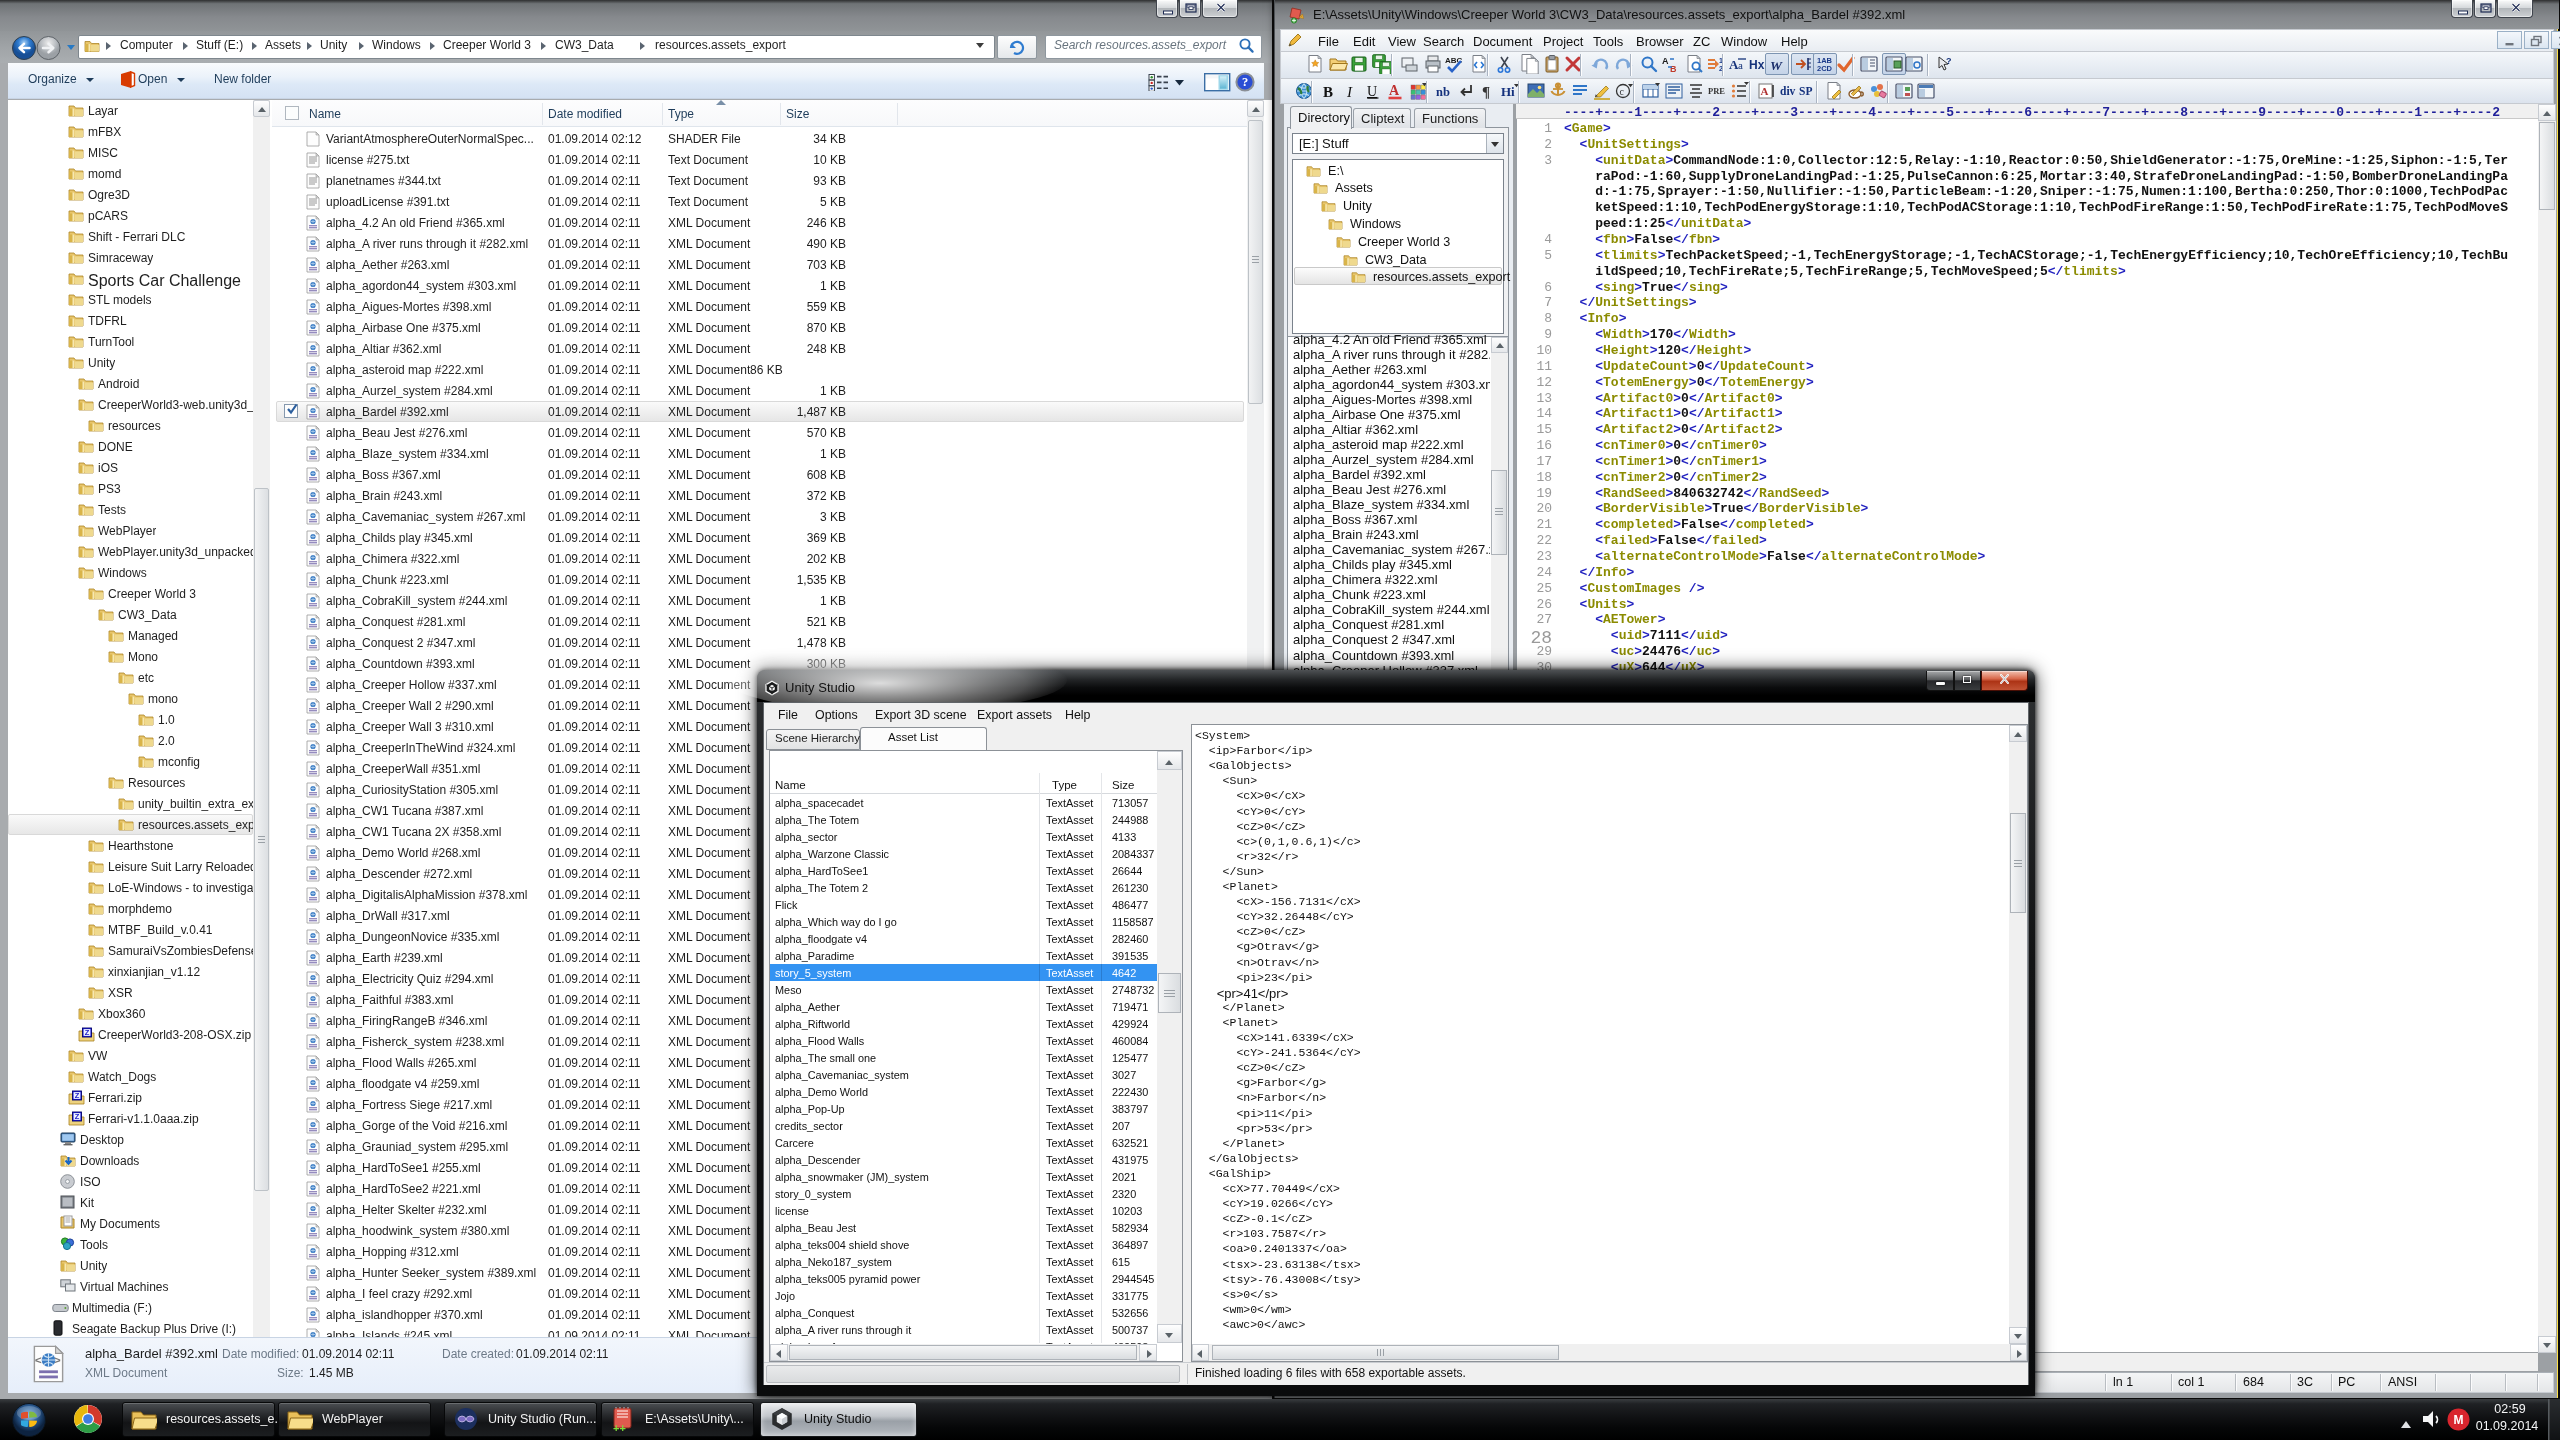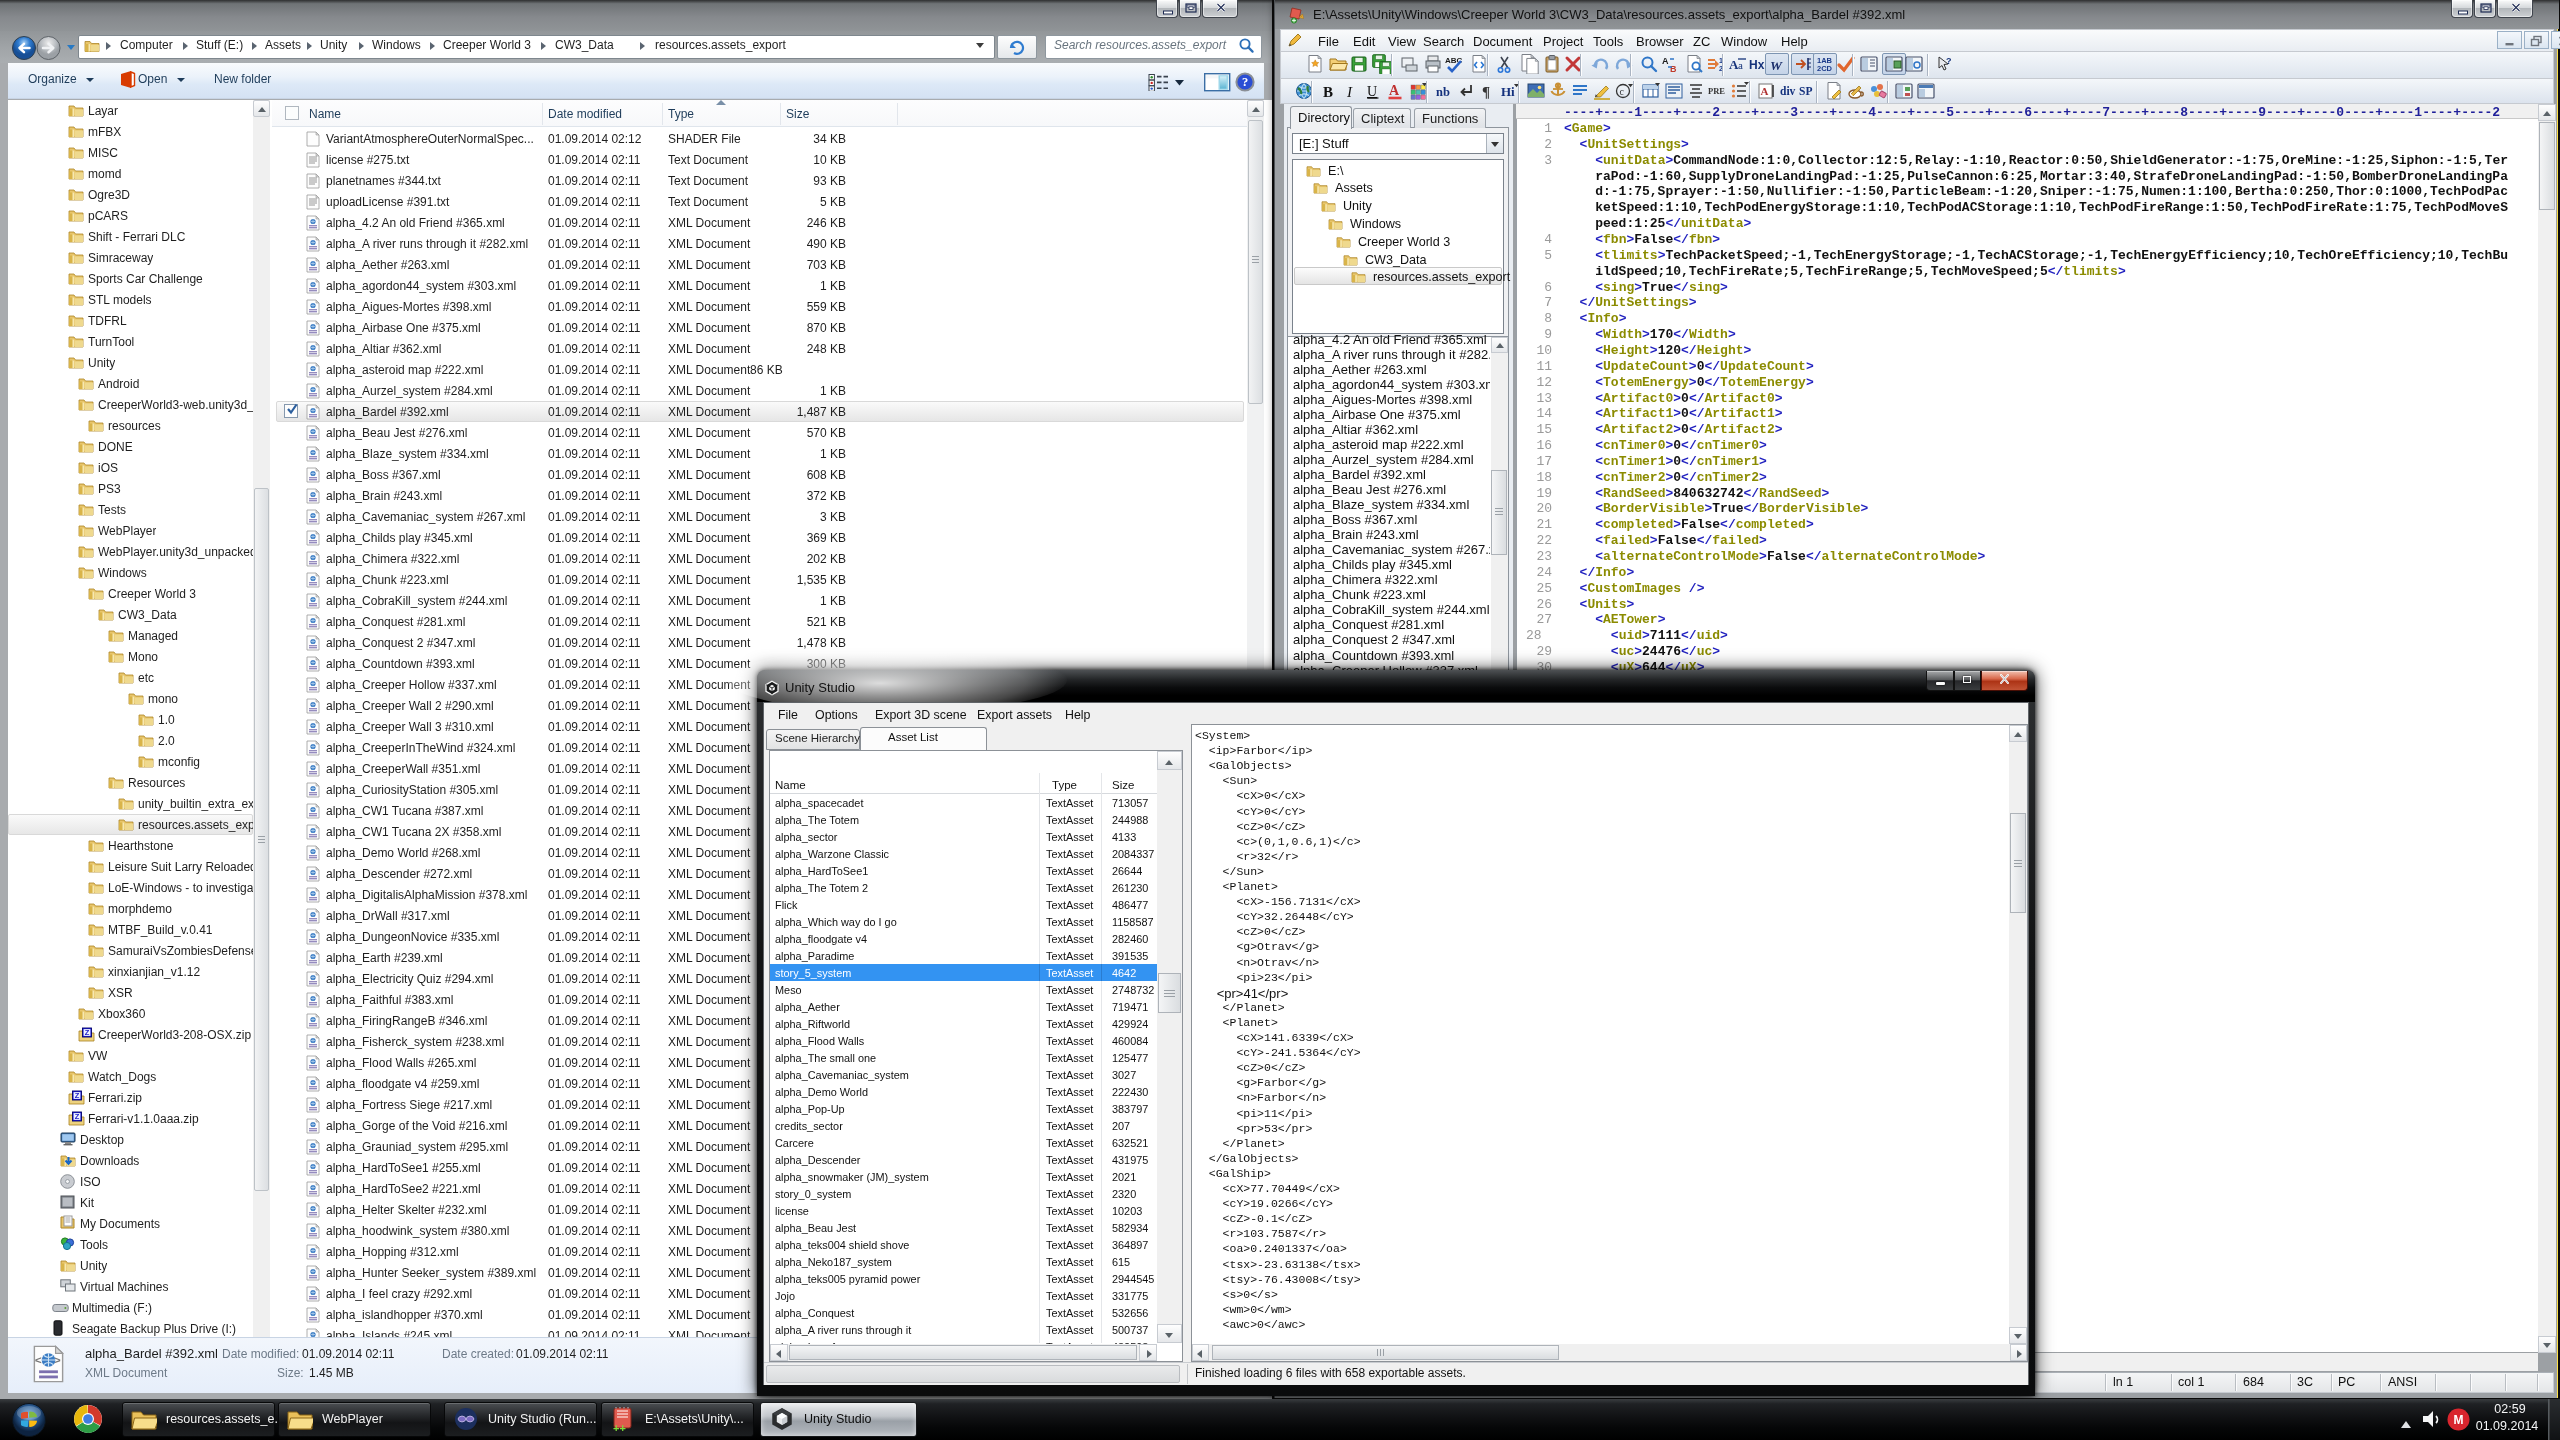--- a/index.html
+++ b/index.html
@@ -180,21 +180,21 @@
       <path d="M1 5.5 L4.5 5.5 L4.5 13 L1 13Z" fill="#d9b44a"></path>
       <path d="M6.8 6.5 L15 6.5 L15 13 L6.8 13 Z" fill="#efd98e"></path>
     </svg>
     <div class="abs" style="left:88px;top:251px;font-size:12px;color:#1e1e1e;white-space:nowrap;max-width:165px;overflow:hidden">Simraceway</div>
     <svg class="abs" style="left:68px;top:271px" width="16" height="14" viewBox="0 0 16 14" opacity="1">
       <path d="M1 3 L6 3 L7.5 5 L15 5 L15 13 L1 13 Z" fill="#e8c56b" stroke="#ad8627" stroke-width="0.8"></path>
       <path d="M4 5.6 L6.2 5.6 L6.2 13 L4 13 Z" fill="#f7e8b0"></path>
       <path d="M1 5.5 L4.5 5.5 L4.5 13 L1 13Z" fill="#d9b44a"></path>
       <path d="M6.8 6.5 L15 6.5 L15 13 L6.8 13 Z" fill="#efd98e"></path>
     </svg>
-    <div class="abs" style="left:88px;top:272px;font-size:12px;color:#1e1e1e;white-space:nowrap;max-width:165px;overflow:hidden">Sports Car Challenge</div>
+    <div class="abs" style="left:88px;top:272px;font-size:16px;color:#1e1e1e;white-space:nowrap;max-width:165px;overflow:hidden">Sports Car Challenge</div>
     <svg class="abs" style="left:68px;top:292px" width="16" height="14" viewBox="0 0 16 14" opacity="1">
       <path d="M1 3 L6 3 L7.5 5 L15 5 L15 13 L1 13 Z" fill="#e8c56b" stroke="#ad8627" stroke-width="0.8"></path>
       <path d="M4 5.6 L6.2 5.6 L6.2 13 L4 13 Z" fill="#f7e8b0"></path>
       <path d="M1 5.5 L4.5 5.5 L4.5 13 L1 13Z" fill="#d9b44a"></path>
       <path d="M6.8 6.5 L15 6.5 L15 13 L6.8 13 Z" fill="#efd98e"></path>
     </svg>
     <div class="abs" style="left:88px;top:293px;font-size:12px;color:#1e1e1e;white-space:nowrap;max-width:165px;overflow:hidden">STL models</div>
     <svg class="abs" style="left:68px;top:313px" width="16" height="14" viewBox="0 0 16 14" opacity="1">
       <path d="M1 3 L6 3 L7.5 5 L15 5 L15 13 L1 13 Z" fill="#e8c56b" stroke="#ad8627" stroke-width="0.8"></path>
       <path d="M4 5.6 L6.2 5.6 L6.2 13 L4 13 Z" fill="#f7e8b0"></path>
@@ -1716,21 +1716,21 @@
     <div class="abs" style="left:251px;top:549.0px;width:26px;text-align:right;font-family:'Liberation Mono',monospace;font-size:13px;color:#9a9a9a">23</div>
     <div class="abs" style="left:289px;top:549.0px;font-family:'Liberation Mono',monospace;font-size:13px;font-weight:bold;color:#111;white-space:pre">    <i class="xb">&lt;</i><i class="xt">alternateControlMode</i><i class="xb">&gt;</i>False<i class="xb">&lt;/</i><i class="xt">alternateControlMode</i><i class="xb">&gt;</i></div>
     <div class="abs" style="left:251px;top:564.8px;width:26px;text-align:right;font-family:'Liberation Mono',monospace;font-size:13px;color:#9a9a9a">24</div>
     <div class="abs" style="left:289px;top:564.8px;font-family:'Liberation Mono',monospace;font-size:13px;font-weight:bold;color:#111;white-space:pre">  <i class="xb">&lt;/</i><i class="xt">Info</i><i class="xb">&gt;</i></div>
     <div class="abs" style="left:251px;top:580.7px;width:26px;text-align:right;font-family:'Liberation Mono',monospace;font-size:13px;color:#9a9a9a">25</div>
     <div class="abs" style="left:289px;top:580.7px;font-family:'Liberation Mono',monospace;font-size:13px;font-weight:bold;color:#111;white-space:pre">  <i class="xb">&lt;</i><i class="xt">CustomImages</i><i class="xb"> /&gt;</i></div>
     <div class="abs" style="left:251px;top:596.5px;width:26px;text-align:right;font-family:'Liberation Mono',monospace;font-size:13px;color:#9a9a9a">26</div>
     <div class="abs" style="left:289px;top:596.5px;font-family:'Liberation Mono',monospace;font-size:13px;font-weight:bold;color:#111;white-space:pre">  <i class="xb">&lt;</i><i class="xt">Units</i><i class="xb">&gt;</i></div>
     <div class="abs" style="left:251px;top:612.4px;width:26px;text-align:right;font-family:'Liberation Mono',monospace;font-size:13px;color:#9a9a9a">27</div>
     <div class="abs" style="left:289px;top:612.4px;font-family:'Liberation Mono',monospace;font-size:13px;font-weight:bold;color:#111;white-space:pre">    <i class="xb">&lt;</i><i class="xt">AETower</i><i class="xb">&gt;</i></div>
-    <div class="abs" style="left:251px;top:628.2px;width:26px;font-family:'Liberation Mono',monospace;font-size:13px;color:#9a9a9a">28</div>
+    <div class="abs" style="left:251px;top:628.2px;width:26px;text-align:right;font-family:'Liberation Mono',monospace;font-size:18px;color:#9a9a9a">28</div>
     <div class="abs" style="left:289px;top:628.2px;font-family:'Liberation Mono',monospace;font-size:13px;font-weight:bold;color:#111;white-space:pre">      <i class="xb">&lt;</i><i class="xt">uid</i><i class="xb">&gt;</i>7111<i class="xb">&lt;/</i><i class="xt">uid</i><i class="xb">&gt;</i></div>
     <div class="abs" style="left:251px;top:644.1px;width:26px;text-align:right;font-family:'Liberation Mono',monospace;font-size:13px;color:#9a9a9a">29</div>
     <div class="abs" style="left:289px;top:644.1px;font-family:'Liberation Mono',monospace;font-size:13px;font-weight:bold;color:#111;white-space:pre">      <i class="xb">&lt;</i><i class="xt">uc</i><i class="xb">&gt;</i>24476<i class="xb">&lt;/</i><i class="xt">uc</i><i class="xb">&gt;</i></div>
     <div class="abs" style="left:251px;top:659.9px;width:26px;text-align:right;font-family:'Liberation Mono',monospace;font-size:13px;color:#9a9a9a">30</div>
     <div class="abs" style="left:289px;top:659.9px;font-family:Liberation Mono, monospace;font-size:13px;font-weight:bold;color:#111;white-space:pre">      <i class="xb">&lt;</i><i class="xt">uX</i><i class="xb">&gt;</i>644<i class="xb">&lt;/</i><i class="xt">uX</i><i class="xb">&gt;</i></div>
     <div class="abs" style="left:1263px;top:104px;width:18px;height:1249px;background:#f0f0f0"></div>
     <div class="abs" style="left:1263px;top:104px;width:18px;height:17px;background:linear-gradient(#fefefe,#e5e7ea);border:1px solid #c7cbd1">
       <div class="abs" style="left:4px;top:6px;border:4px solid transparent;border-bottom:5px solid #5a6268;margin-top:-4px"></div>
     </div>
     <div class="abs" style="left:1263px;top:1336px;width:18px;height:17px;background:linear-gradient(#fefefe,#e5e7ea);border:1px solid #c7cbd1">

